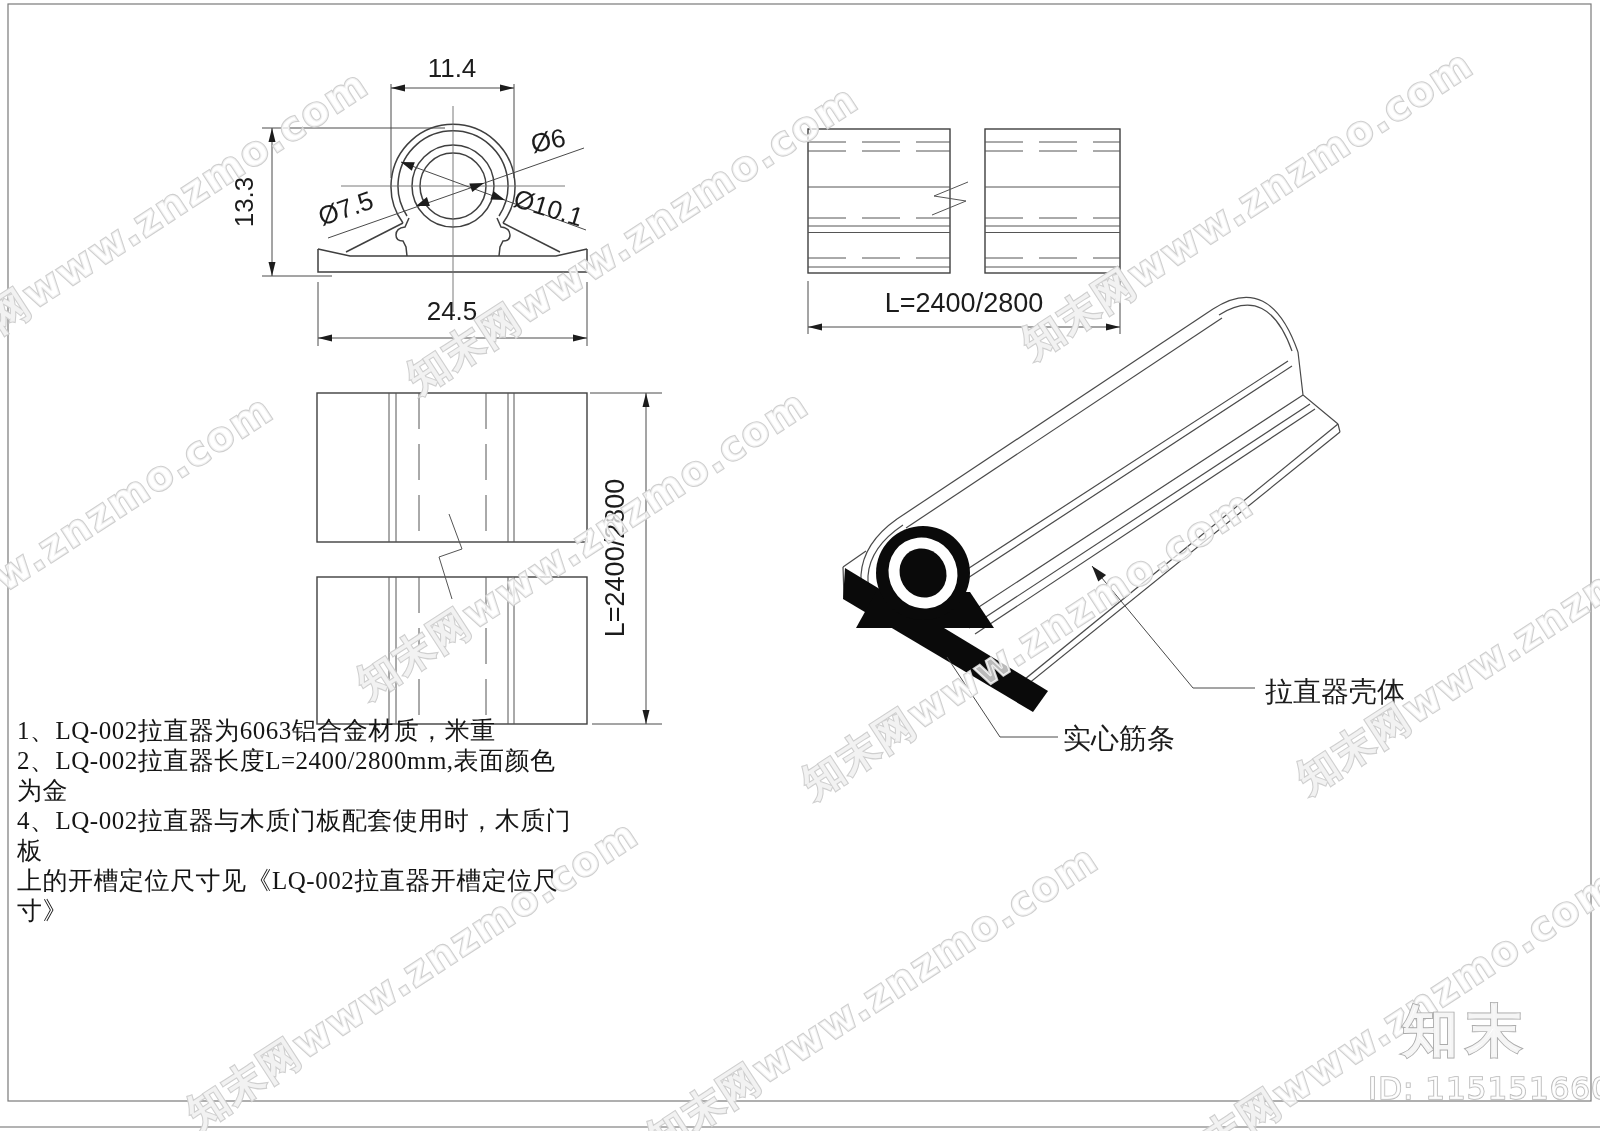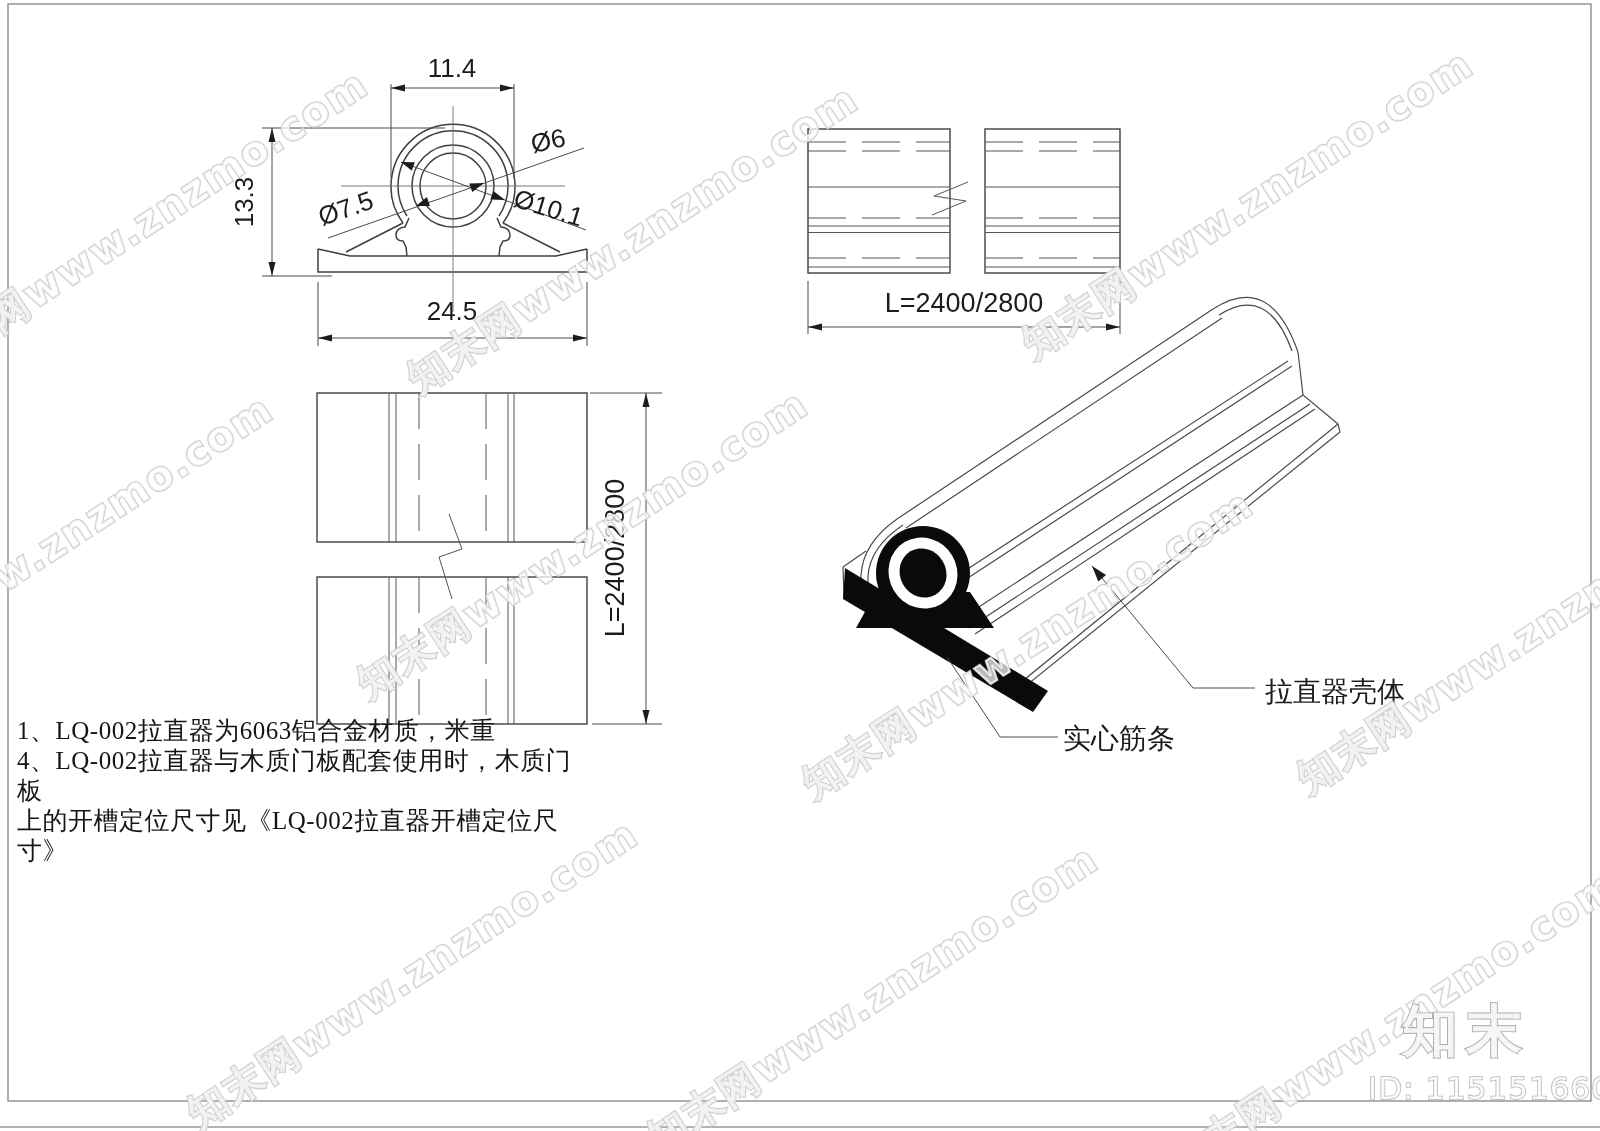--- a/index.html
+++ b/index.html
@@ -221,18 +221,19 @@
   </g>
 
   <g>
     <text class="brand" x="1402" y="1050" font-size="56" font-weight="bold" letter-spacing="8" stroke="#ababab" stroke-width="1.8" font-family="DejaVu Sans,sans-serif">知末</text>
     <text class="brand" x="1368" y="1099" font-size="31" letter-spacing="1" stroke="#b8b8b8" stroke-width="1.6" font-family="DejaVu Sans,sans-serif">ID: 1151516603</text>
   </g>
 </svg>
 
 <div id="notes">
   <div>1、LQ-002拉直器为6063铝合金材质，米重</div>
+  <div>2、LQ-002拉直器长度L=2400/2800mm,表面颜色为金</div>
   <div>4、LQ-002拉直器与木质门板配套使用时，木质门板</div>
   <div>上的开槽定位尺寸见《LQ-002拉直器开槽定位尺寸》</div>
 
 </div>
 
 </div>
 
 </body></html>

